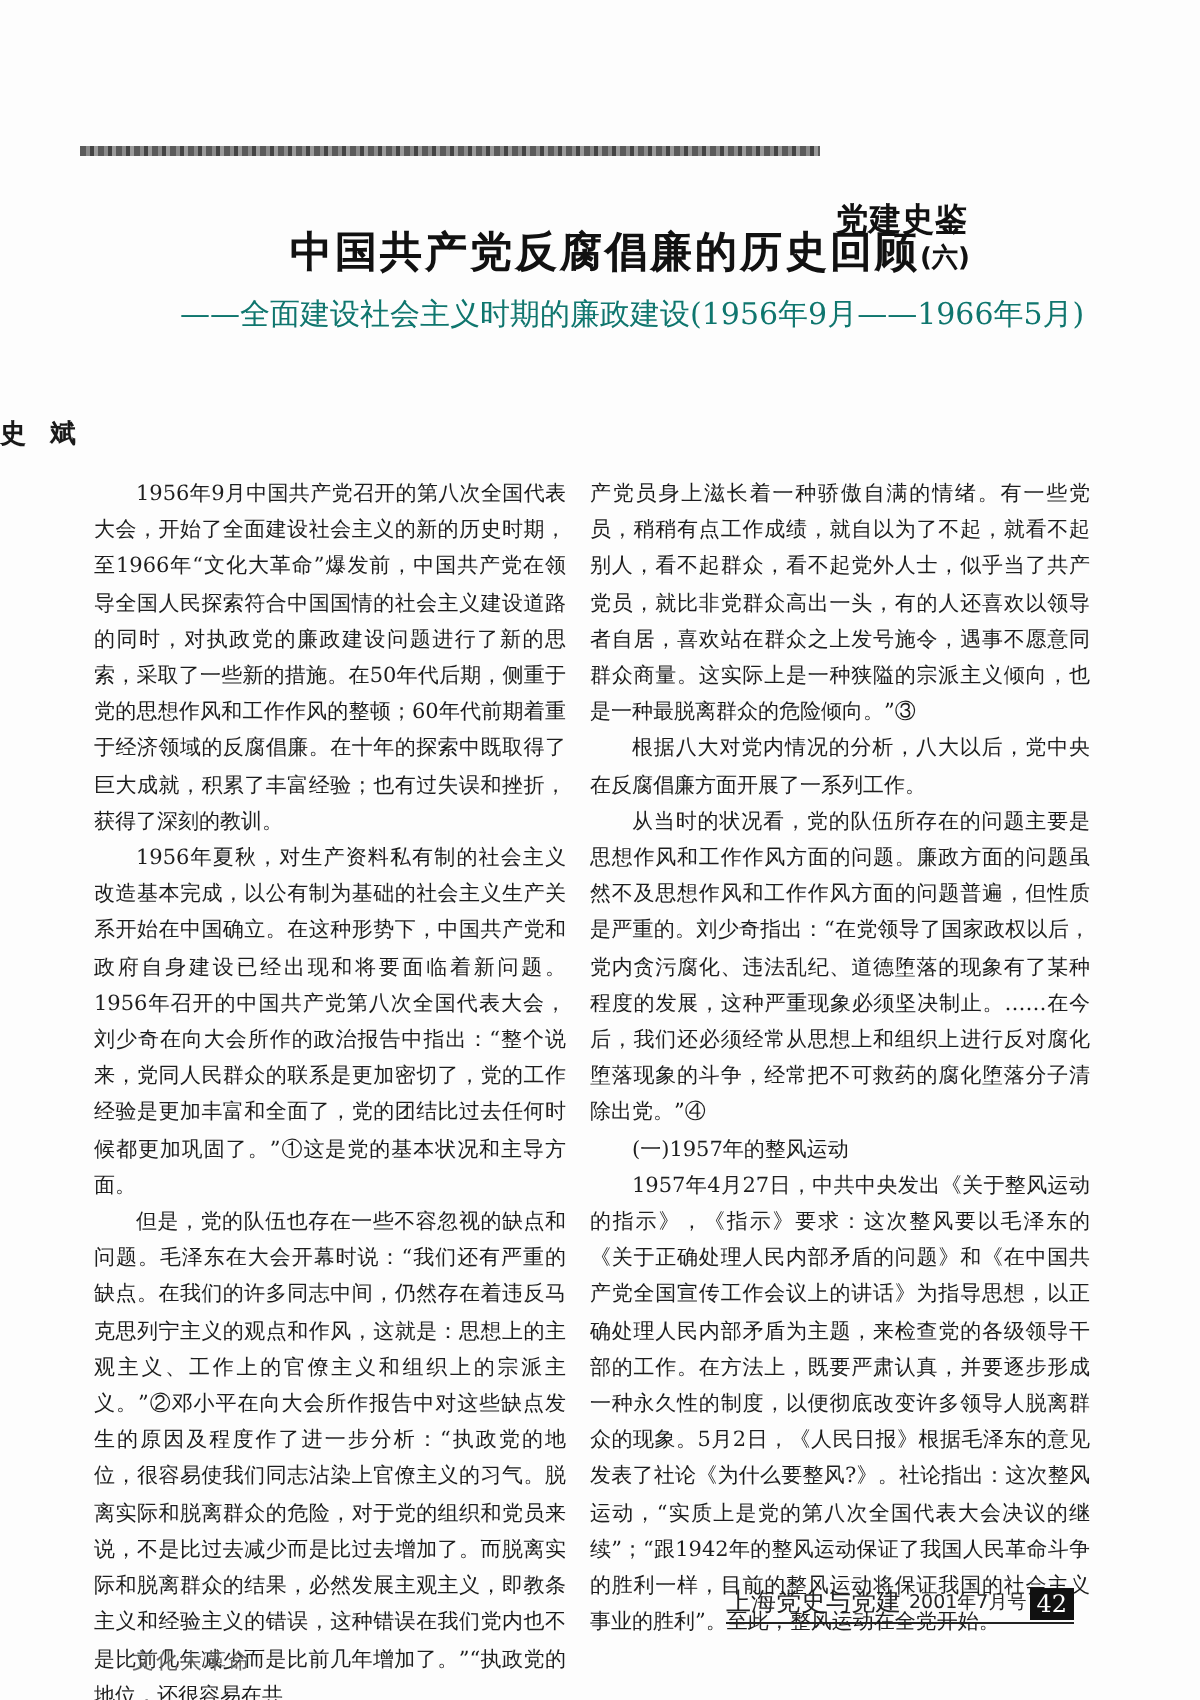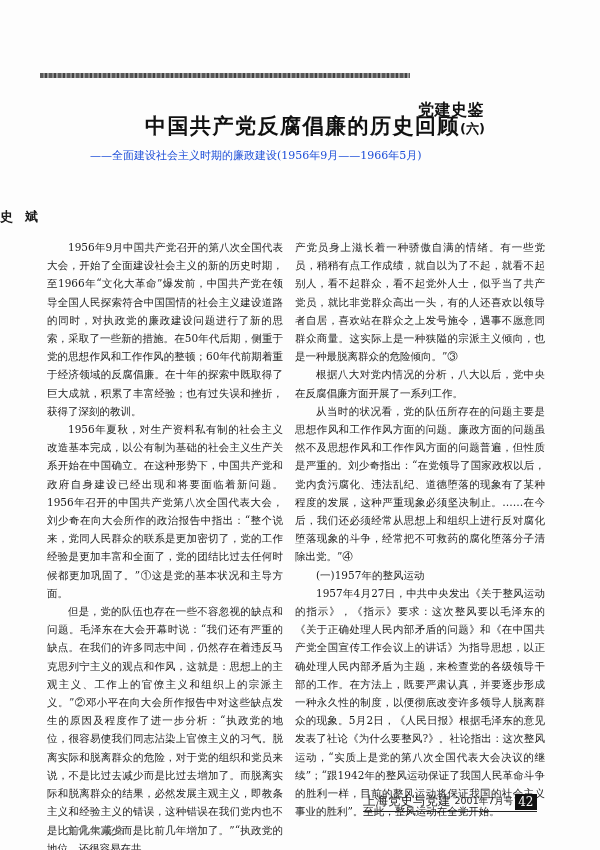--- a/index.html
+++ b/index.html
@@ -15,21 +15,21 @@
     position: absolute; left: 418px; top: 66px; font-family: Liberation Sans, sans-serif;
     font-size: 16px; font-weight: bold; color: #111; letter-spacing: 0.5px; margin-top: 34px;
   }
   .title {
     position: absolute; left: 85px; top: 112px; width: 460px;
     font-family: "DejaVu Sans", sans-serif; font-size: 21px; font-weight: bold; color: #111;
     letter-spacing: 1.5px; white-space: nowrap; text-align: center;
   }
   .title .part { font-size: 13px; letter-spacing: 0; }
   .subtitle {
-    position: absolute; left: 90px; top: 148px; width: 460px; font-size: 11px; white-space: nowrap; color: #1d4ed8;
+    position: absolute; left: 90px; top: 148px; width: 460px; font-size: 15px; white-space: nowrap; color: #0f766e;
   }
   .author {
     position: absolute; left: 0; width: 600px; top: 208px; text-align: left;
     font-size: 13px; font-weight: bold; letter-spacing: 12px;
   }
   .col {
     position: absolute; top: 238px; font-size: 10.5px; line-height: 18.2px; text-align: justify; color: #1d1d1d;
   }
   .col-left { left: 47px; width: 236px; }
   .col-right { left: 295px; width: 250px; }

